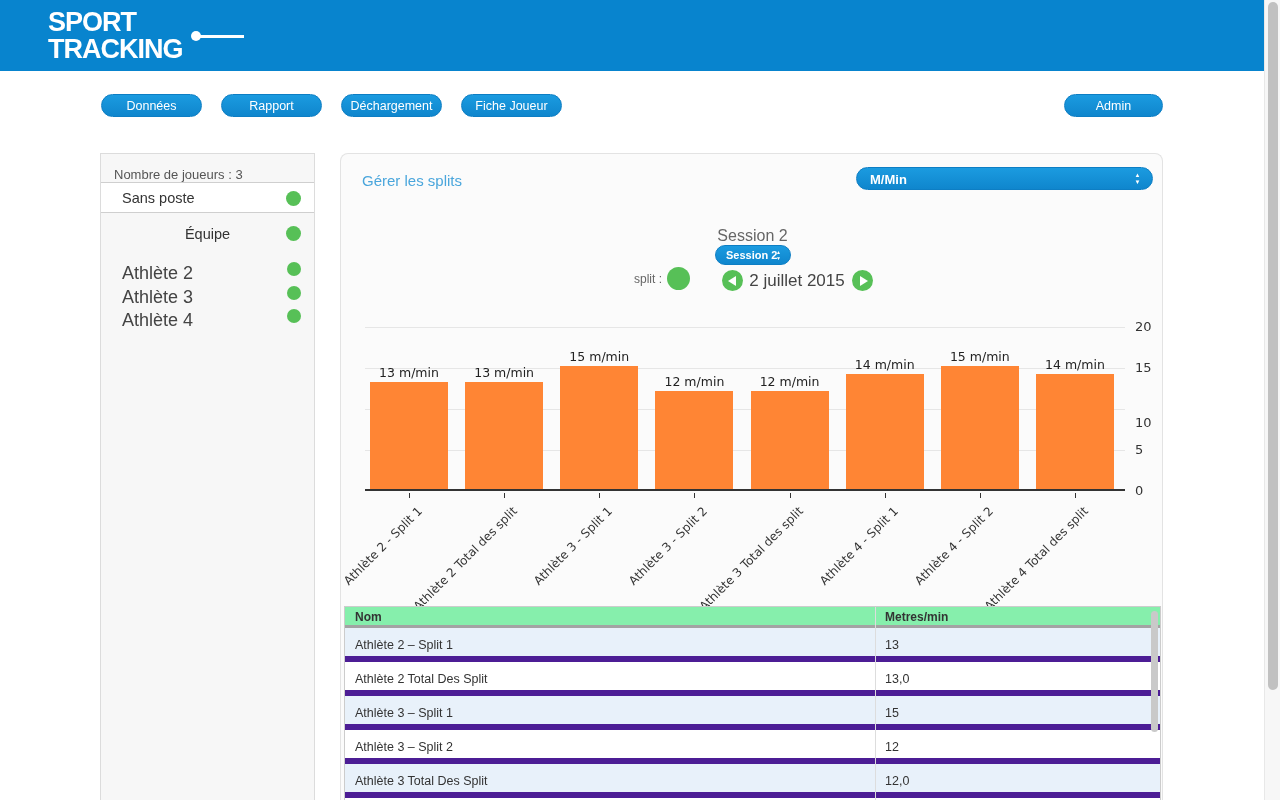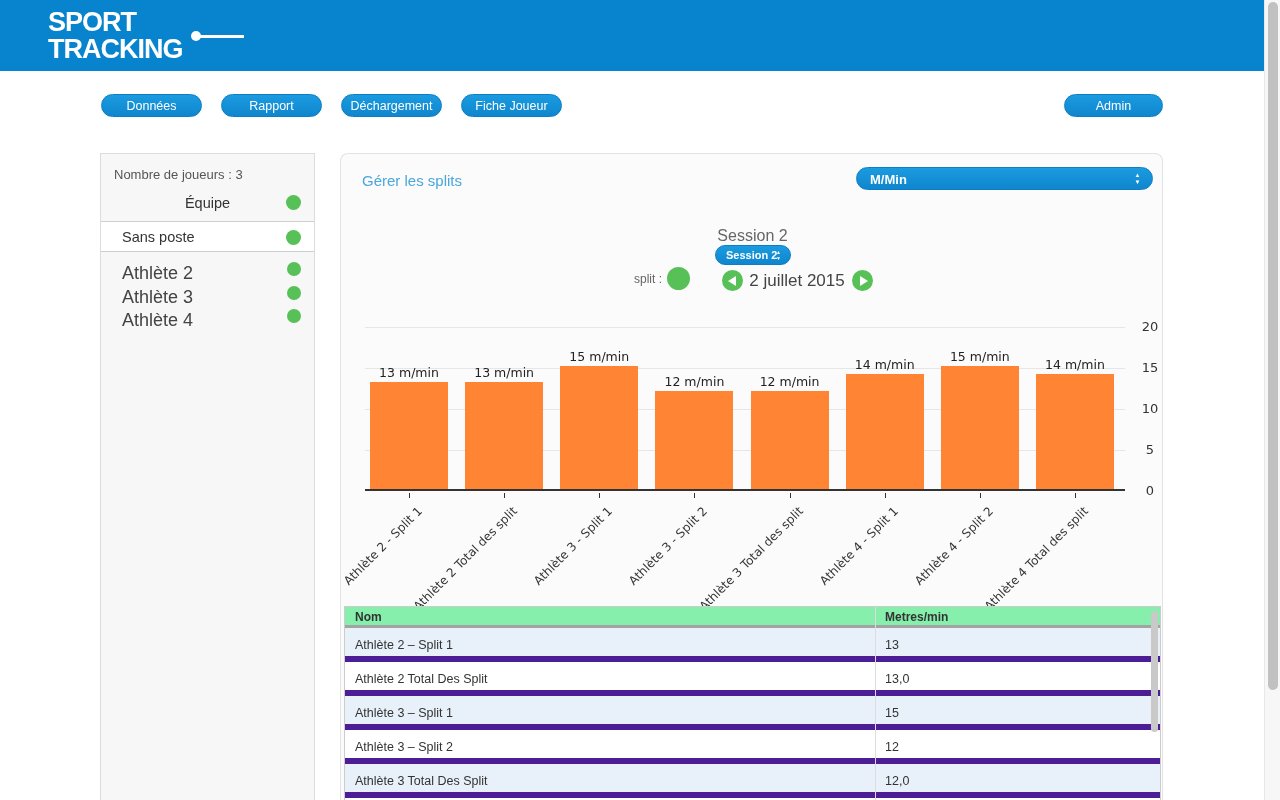--- a/index.html
+++ b/index.html
@@ -66,21 +66,21 @@
 
   
   #chart { position:absolute; left:365px; top:327px; width:760px; height:164px;
     border-bottom:2px solid #333; font-family:"DejaVu Sans", sans-serif; }
   .gridline { position:absolute; left:0; width:760px; height:1px; background:#e6e6e6; }
   .bar { position:absolute; bottom:0; width:78px; background:#ff8534; cursor:pointer; }
   .bar-label { position:absolute; width:110px; text-align:center; font-size:12.5px; color:#222; }
   .axis-tick { position:absolute; width:1px; height:5px; background:#333; top:166px; }
   .x-label { position:absolute; top:177px; white-space:nowrap; font-size:12px; color:#333;
     transform:translateX(-100%) rotate(-45deg); transform-origin:100% 0; }
-  .y-label { position:absolute; left:770px; width:30px; font-size:13px; color:#333;text-align:center; }
+  .y-label { position:absolute; left:770px; width:30px; font-size:13px; color:#333; }
 
   
   #table { position:absolute; left:344px; top:606px; width:817px; height:194px;
     background:#fff; border:1px solid #ccc; border-bottom:none; overflow:hidden; }
   #table-header { position:relative; height:21px; background:#86efac; border-bottom:3px solid #a3a3a3; }
   .th { position:absolute; top:3px; font-size:12px; font-weight:bold; color:#333; }
   .th.c1 { left:10px; } .th.c2 { left:540px; }
   .tr { position:relative; height:34px; border-bottom:6px solid #4c1d95; }
   .tr.alt { background:#e8f1fa; }
   .td { position:absolute; top:10px; font-size:12.5px; color:#333; }
@@ -112,26 +112,26 @@
   <div id="nav-buttons">
       <div class="pill">Données</div>
       <div class="pill">Rapport</div>
       <div class="pill">Déchargement</div>
       <div class="pill">Fiche Joueur</div>
     </div>
   <div id="admin-button" class="pill">Admin</div>
 
   <div id="sidebar">
     <div id="player-count">Nombre de joueurs : 3</div>
+    <div id="nopost-row">
+      <span class="lbl">Sans poste</span>
+      <span class="dot"></span>
+    </div>
     <div id="team-row">
       <span class="lbl">Équipe</span>
-      <span class="dot"></span>
-    </div>
-    <div id="nopost-row">
-      <span class="lbl">Sans poste</span>
       <span class="dot"></span>
     </div>
     <div id="athletes">
         <div class="side-row">
           <div class="lbl">Athlète 2</div>
           <div class="dot"></div>
         </div>
         <div class="side-row">
           <div class="lbl">Athlète 3</div>
           <div class="dot"></div>
@@ -197,21 +197,21 @@
       <div class="bar" style="left: 575.84px; height: 123px; background: rgb(255, 133, 52);"></div>
       <div class="bar-label" style="left: 559.84px; top: 22px;">15 m/min</div>
       <div class="axis-tick" style="left: 614.84px;"></div>
       <div class="x-label" style="left: 620.84px;">Athlète 4 - Split 2</div>
       <div class="bar" style="left: 670.98px; height: 114.8px; background: rgb(255, 133, 52);"></div>
       <div class="bar-label" style="left: 654.98px; top: 30.2px;">14 m/min</div>
       <div class="axis-tick" style="left: 709.98px;"></div>
       <div class="x-label" style="left: 715.98px;">Athlète 4 Total des split</div>
       <div class="y-label" style="top: 156px;">0</div>
       <div class="y-label" style="top: 115px;">5</div>
-      <div class="y-label" style="top: 74px;">10</div>
+      <div class="y-label" style="top: 88px;">10</div>
       <div class="y-label" style="top: 33px;">15</div>
       <div class="y-label" style="top: -8px;">20</div>
     </div>
 
   <div id="table">
     <div id="table-header">
       <span class="th c1">Nom</span>
       <span class="th c2">Metres/min</span>
     </div>
     <div id="table-body">

